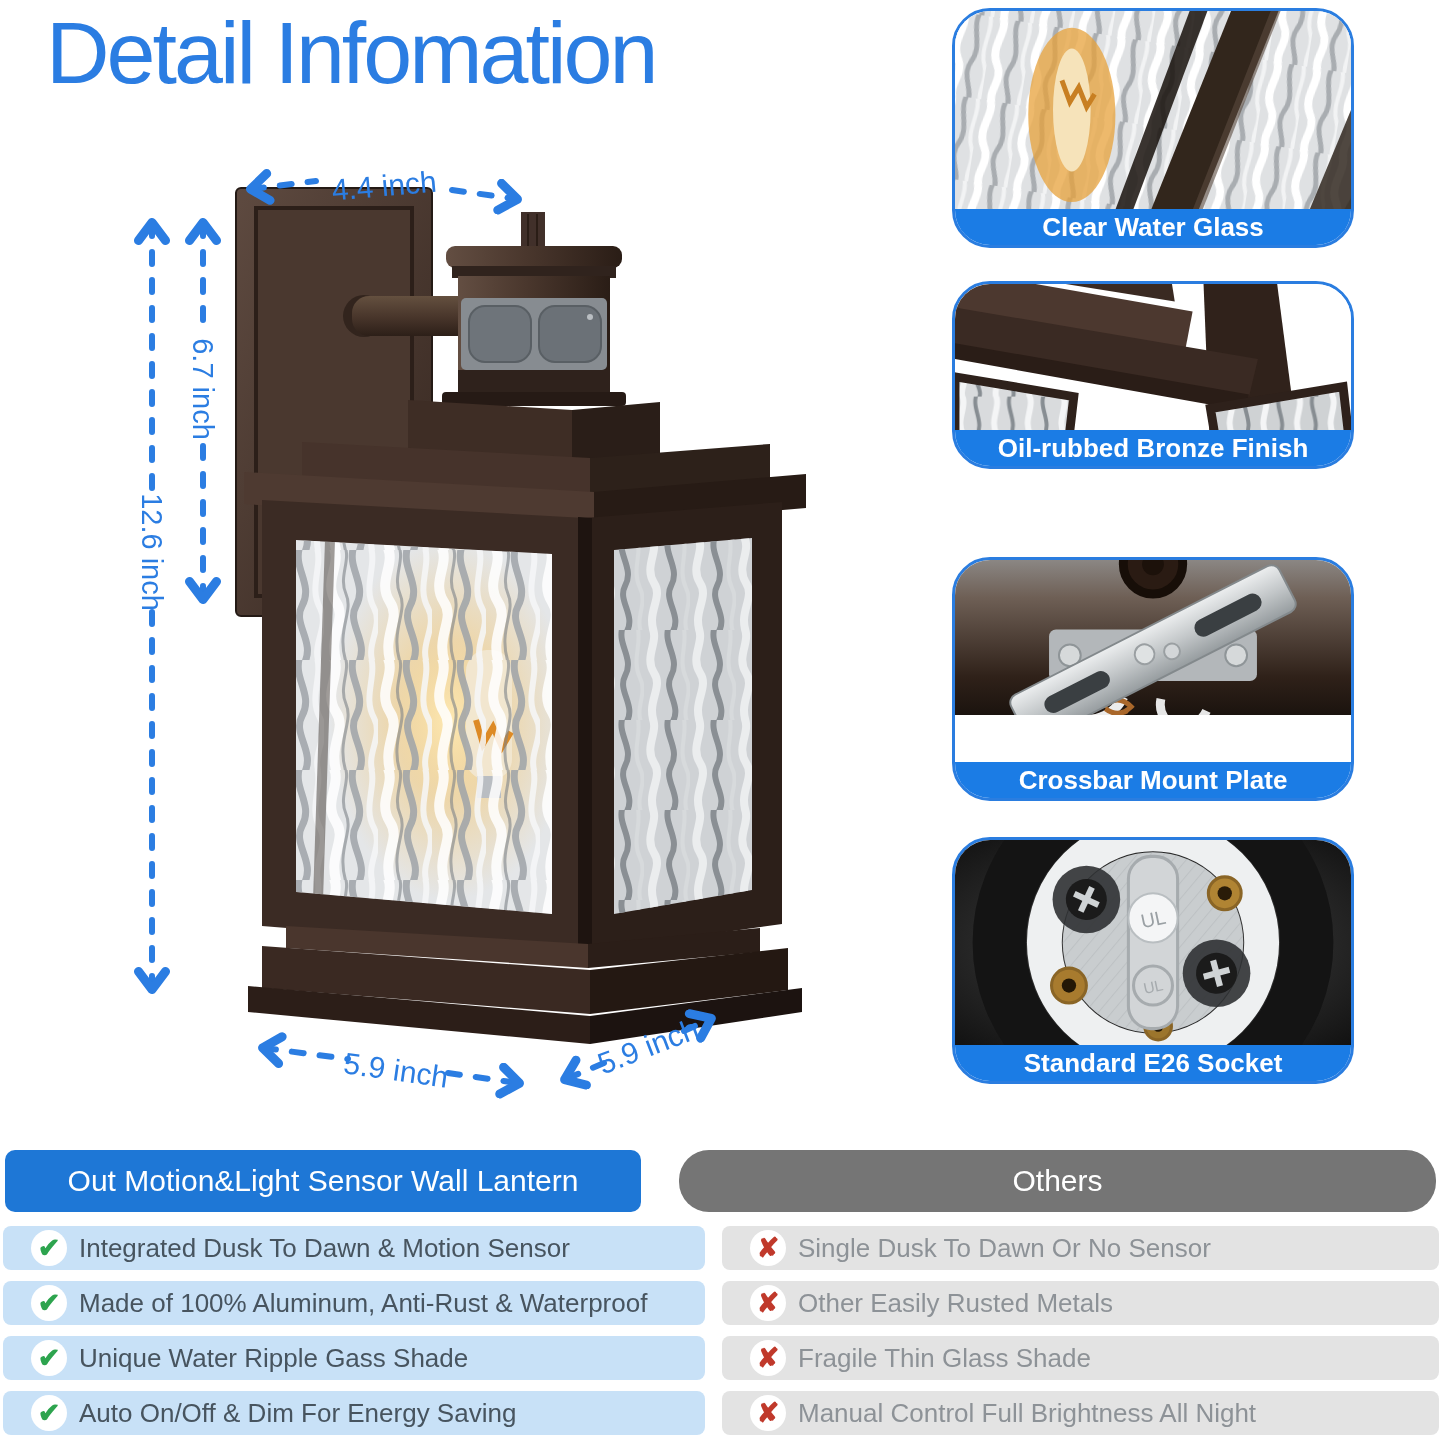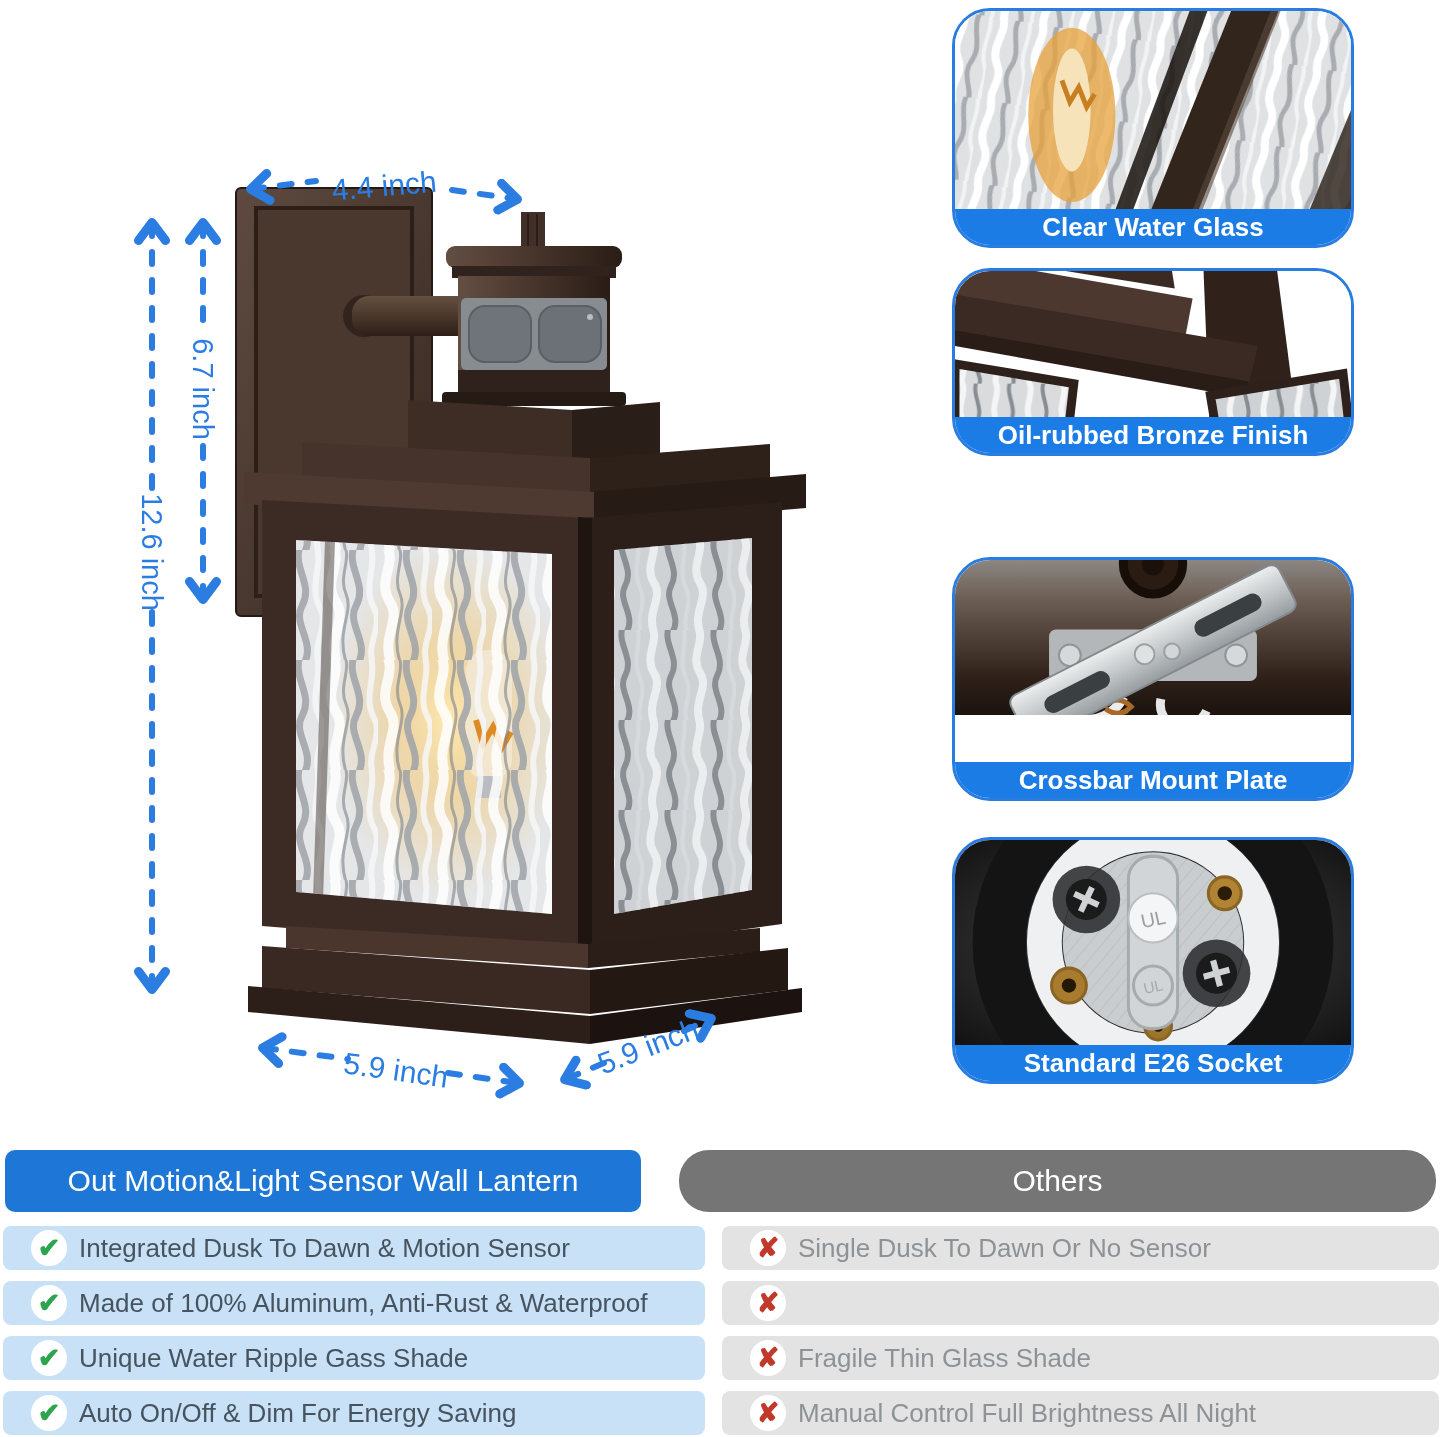--- a/index.html
+++ b/index.html
@@ -16,21 +16,21 @@
   .diagram { position:absolute; left:0; top:100px; width:950px; height:1020px; }
 
   
   .card {
     position:absolute; left:952px; width:402px;
     border:3px solid #2a7de0; border-radius:38px;
     overflow:hidden; background:#fff;
     display:flex; flex-direction:column;
   }
   .card-1 { top:8px;   height:240px; }
-  .card-2 { top:268px; height:188px; }
+  .card-2 { top:281px; height:188px; }
   .card-3 { top:557px; height:244px;gap:47px; }
   .card-4 { top:837px; height:247px; }
   .card-photo { flex:1; min-height:0; }
   .card-photo svg { width:100%; height:100%; display:block; }
   .card-label {
     height:36px; flex:0 0 36px; background:#1b7ce5; color:#ffffff;
     font-size:26px; font-weight:bold;
     display:flex; align-items:center; justify-content:center;
   }
 
@@ -59,20 +59,21 @@
   }
   .row-l .ic { color:#2da44e; }
   .row-r .ic { color:#c0392b; }
   .tx { margin-left:12px; white-space:nowrap; }
 </style>
 </head>
 <body>
 
 <div class="page">
 
+  <div class="title">Detail Infomation</div>
 
   <svg class="diagram" viewBox="0 100 950 1020" xmlns="http://www.w3.org/2000/svg">
     <defs>
       <marker id="m-chev" viewBox="0 0 24 24" refX="16" refY="12" markerWidth="6" markerHeight="6" orient="auto-start-reverse">
         <path d="M5,3 L17,12 L5,21" fill="none" stroke="#2b7de2" stroke-width="6" stroke-linecap="round" stroke-linejoin="round"></path>
       </marker>
       <linearGradient id="m-plate" x1="0" y1="0" x2="1" y2="1">
         <stop offset="0" stop-color="#5e4a40"></stop>
           <stop offset="1" stop-color="#362720"></stop>
       </linearGradient>
@@ -362,20 +363,21 @@
     <span class="ic">✔</span>
     <span class="tx">Auto On/Off &amp; Dim For Energy Saving</span>
   </div>
 
   <div class="row row-r rt-0">
     <span class="ic">✘</span>
     <span class="tx">Single Dusk To Dawn Or No Sensor</span>
   </div>
   <div class="row row-r rt-1">
     <span class="ic">✘</span>
+    <span class="tx">Other Easily Rusted Metals</span>
   </div>
   <div class="row row-r rt-2">
     <span class="ic">✘</span>
     <span class="tx">Fragile Thin Glass Shade</span>
   </div>
   <div class="row row-r rt-3">
     <span class="ic">✘</span>
     <span class="tx">Manual Control Full Brightness All Night</span>
   </div>
 

